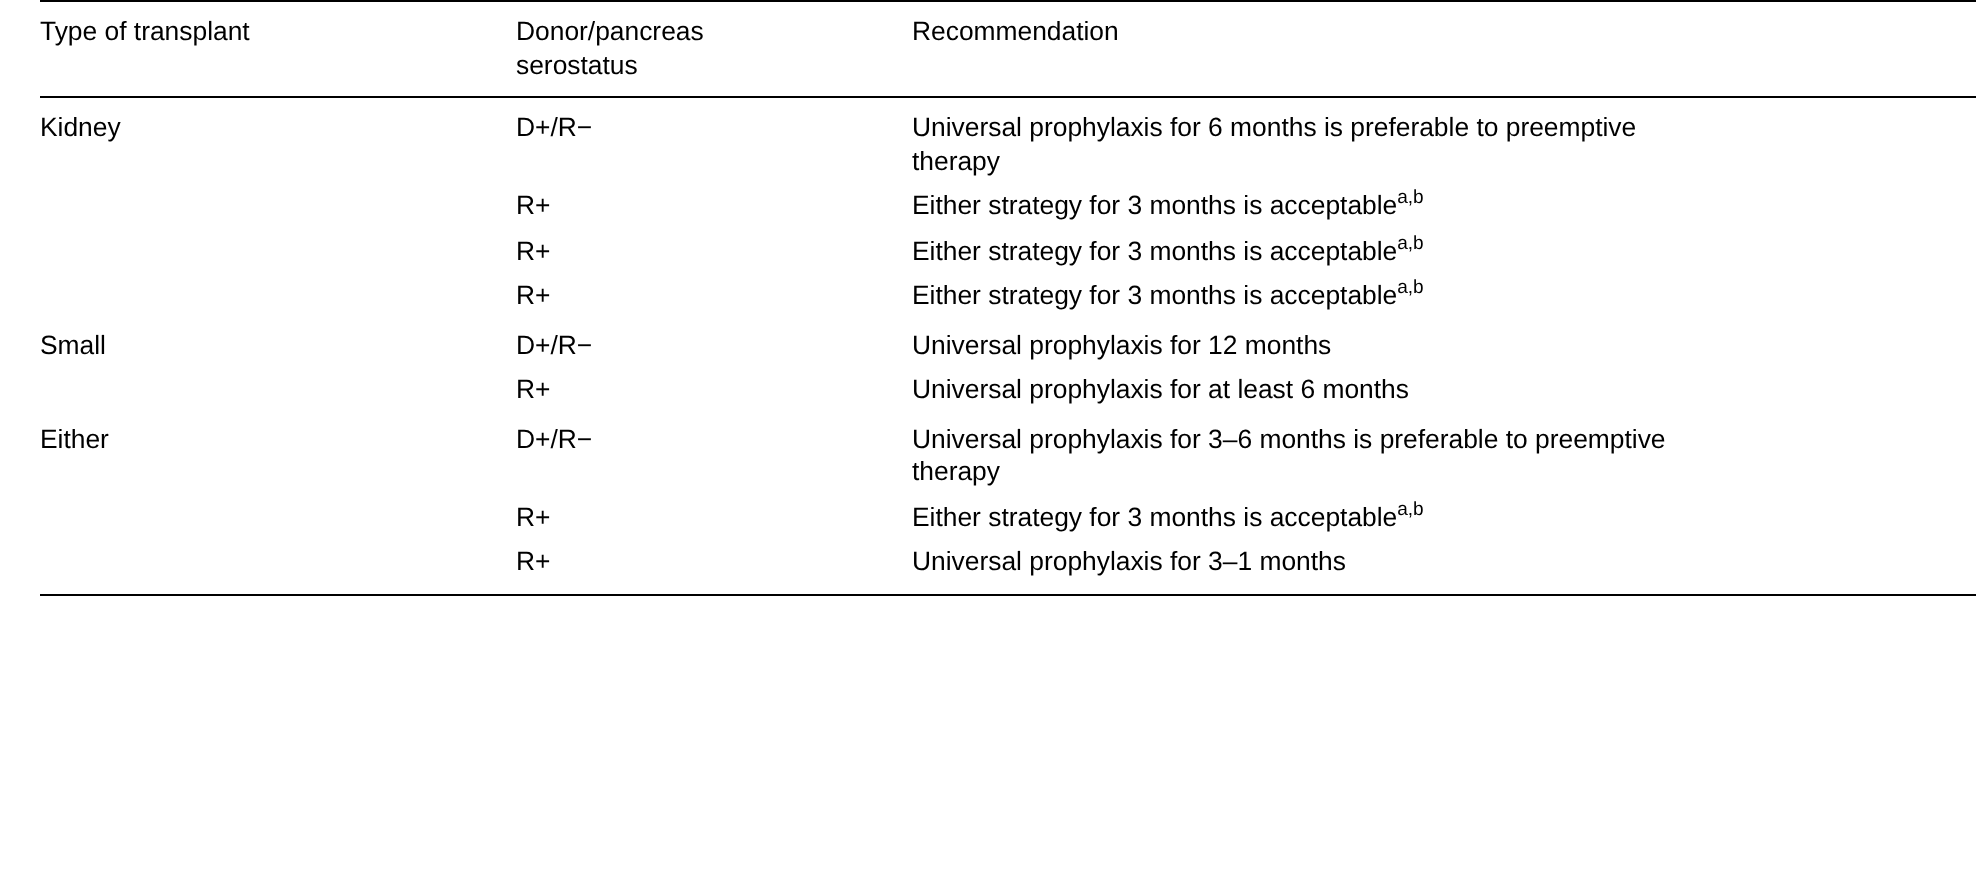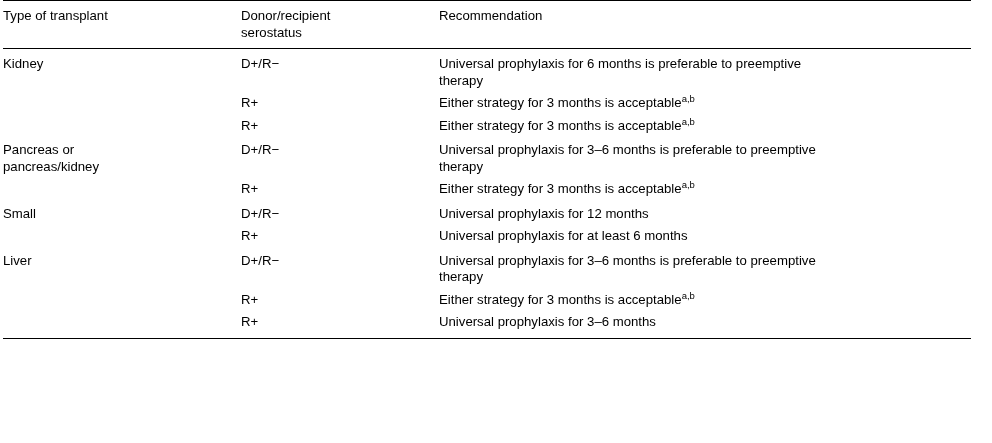--- a/index.html
+++ b/index.html
@@ -10,21 +10,21 @@
   body {
     width: 992px;
     height: 443px;
     font-family: "Liberation Sans", sans-serif;
     color: #000000;
     -webkit-font-smoothing: antialiased;
   }
   .table-wrap {
     box-sizing: border-box;
     width: 992px;
-    padding: 0 3px;
+    padding: 0 20px;
   }
   table.data-table {
     width: 968px;
     border-collapse: collapse;
     table-layout: fixed;
     font-size: 13.2px;
     line-height: 1.25;
   }
   table.data-table col.c1 { width: 238px; }
   table.data-table col.c2 { width: 198px; }
@@ -76,21 +76,21 @@
       <col class="c1">
       <col class="c2">
       <col class="c3">
     </colgroup>
     <thead>
       <tr>
         <th>
           <span class="hdr-line">Type of transplant</span>
         </th>
         <th>
-          <span class="hdr-line">Donor/recipient</span>
+          <span class="hdr-line">Donor/pancreas</span>
           <span class="hdr-line">serostatus</span>
         </th>
         <th>
           <span class="hdr-line">Recommendation</span>
         </th>
       </tr>
     </thead>
     <tbody id="table-body">
         <tr class="group-start">
           <td>
@@ -119,98 +119,85 @@
           <td>
             <span class="cell-sub"></span>
           </td>
           <td>
             <span class="cell-sub">R+</span>
           </td>
           <td>
             <span class="cell-sub"><span>Either strategy for 3 months is acceptable</span><sup>a,b</sup></span>
           </td>
         </tr>
+        <tr>
+          <td>
+            <span class="cell-sub"></span>
+          </td>
+          <td>
+            <span class="cell-sub">R+</span>
+          </td>
+          <td>
+            <span class="cell-sub"><span>Either strategy for 3 months is acceptable</span><sup>a,b</sup></span>
+          </td>
+        </tr>
         <tr class="group-start">
           <td>
-            <span class="cell-sub">Pancreas or</span>
-            <span class="cell-sub">pancreas/kidney</span>
+            <span class="cell-sub">Small</span>
+          </td>
+          <td>
+            <span class="cell-sub">D+/R−</span>
+          </td>
+          <td>
+            <span class="cell-sub"><span>Universal prophylaxis for 12 months</span></span>
+          </td>
+        </tr>
+        <tr>
+          <td>
+            <span class="cell-sub"></span>
+          </td>
+          <td>
+            <span class="cell-sub">R+</span>
+          </td>
+          <td>
+            <span class="cell-sub"><span>Universal prophylaxis for at least 6 months</span></span>
+          </td>
+        </tr>
+        <tr class="group-start">
+          <td>
+            <span class="cell-sub">Either</span>
           </td>
           <td>
             <span class="cell-sub">D+/R−</span>
           </td>
           <td>
             <span class="cell-sub"><span>Universal prophylaxis for 3–6 months is preferable to preemptive</span></span>
             <span class="cell-sub">therapy</span>
           </td>
         </tr>
         <tr>
           <td>
             <span class="cell-sub"></span>
           </td>
           <td>
             <span class="cell-sub">R+</span>
           </td>
           <td>
             <span class="cell-sub"><span>Either strategy for 3 months is acceptable</span><sup>a,b</sup></span>
           </td>
         </tr>
-        <tr class="group-start">
-          <td>
-            <span class="cell-sub">Small</span>
-          </td>
-          <td>
-            <span class="cell-sub">D+/R−</span>
-          </td>
-          <td>
-            <span class="cell-sub"><span>Universal prophylaxis for 12 months</span></span>
-          </td>
-        </tr>
-        <tr>
-          <td>
-            <span class="cell-sub"></span>
-          </td>
-          <td>
-            <span class="cell-sub">R+</span>
-          </td>
-          <td>
-            <span class="cell-sub"><span>Universal prophylaxis for at least 6 months</span></span>
-          </td>
-        </tr>
-        <tr class="group-start">
-          <td>
-            <span class="cell-sub">Liver</span>
-          </td>
-          <td>
-            <span class="cell-sub">D+/R−</span>
-          </td>
-          <td>
-            <span class="cell-sub"><span>Universal prophylaxis for 3–6 months is preferable to preemptive</span></span>
-            <span class="cell-sub">therapy</span>
-          </td>
-        </tr>
-        <tr>
-          <td>
-            <span class="cell-sub"></span>
-          </td>
-          <td>
-            <span class="cell-sub">R+</span>
-          </td>
-          <td>
-            <span class="cell-sub"><span>Either strategy for 3 months is acceptable</span><sup>a,b</sup></span>
-          </td>
-        </tr>
         <tr class="last-row">
           <td>
             <span class="cell-sub"></span>
           </td>
           <td>
             <span class="cell-sub">R+</span>
           </td>
           <td>
-            <span class="cell-sub"><span>Universal prophylaxis for 3–6 months</span></span>
+            <span class="cell-sub"><span>Universal prophylaxis for 3–1 months</span></span>
           </td>
         </tr>
       </tbody>
     <tfoot>
       <tr>
         <td colspan="3"></td>
       </tr>
     </tfoot>
   </table>
 </div>

